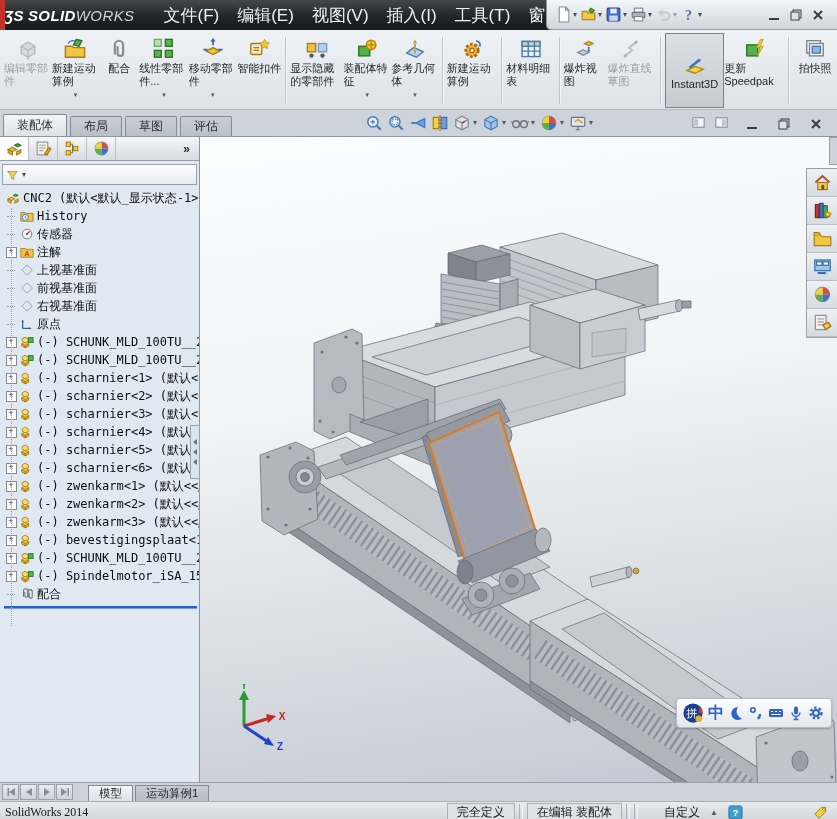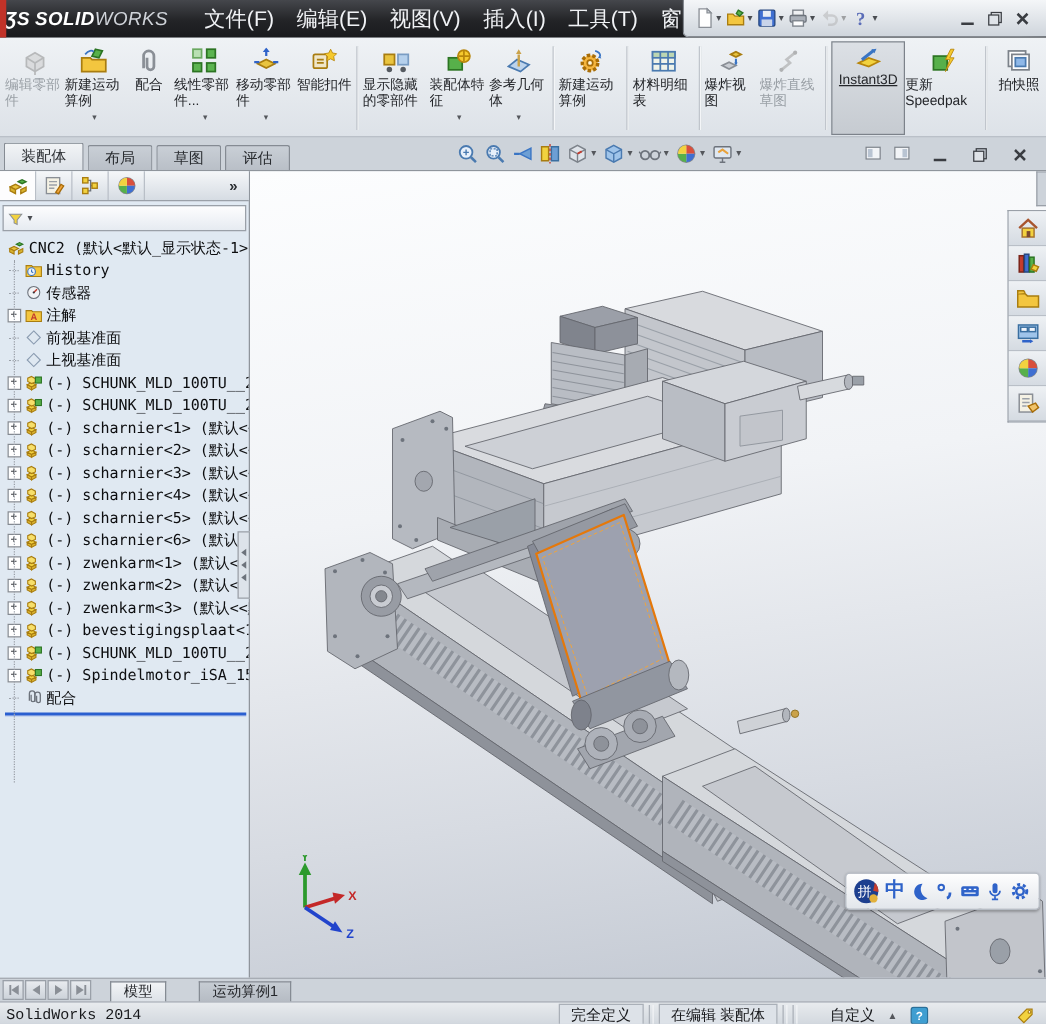--- a/index.html
+++ b/index.html
@@ -30,21 +30,21 @@
   .wbtn{width:22px;height:18px;display:flex;align-items:center;justify-content:center;}
   
   .ribbon{height:80px;background:linear-gradient(#eff2f5,#dde2e8);
           border-bottom:1px solid #b3b9c1;display:flex;align-items:stretch;
           padding:3px 0 1px 4px;box-sizing:border-box;}
   .rbtn{display:flex;flex-direction:column;align-items:center;padding-top:5px;
         font-size:11px;line-height:12.5px;text-align:left;color:#24262a;box-sizing:border-box;}
   .rbtn .ic{width:22px;height:22px;margin-bottom:2px;}
   .rbtn.disabled{color:#9aa0a6;}
   .rbtn.disabled .ic{filter:grayscale(1);opacity:.55;}
-  .rbtn.active{border:1px solid #7c828a;background:linear-gradient(#dce0e5,#c6cbd1);padding-top:0;text-decoration:underline;}
+  .rbtn.active{border:1px solid #7c828a;background:linear-gradient(#dce0e5,#c6cbd1);padding-top:20px;}
   .rlabel{max-height:26px;overflow:hidden;}
   .rdd{font-size:7px;color:#54575c;margin-top:2px;}
   .rsep{width:1px;background:#c0c5cc;border-right:1px solid #f4f6f8;margin:4px 3px;}
   
   .tabrow{height:26px;background:#cdd3da;border-bottom:1px solid #8f959c;
           position:relative;display:flex;align-items:flex-end;}
   .ctab{height:19px;padding:0 13px;margin-left:3px;border:1px solid #858b93;border-bottom:none;
         background:linear-gradient(#c9cfd6,#b9bfc7);font-size:12px;display:flex;align-items:center;
         border-top-left-radius:2px;border-top-right-radius:2px;color:#2a2d31;}
   .ctab.active{background:linear-gradient(#f2f4f6,#dde2e8);height:21px;}
@@ -109,21 +109,21 @@
   .navbtn{width:15px;height:14px;border:1px solid #9aa0a8;background:linear-gradient(#e8ebef,#cdd3da);
           display:flex;align-items:center;justify-content:center;margin-right:1px;margin-bottom:1px;}
   .navbtn svg{width:10px;height:10px;}
   .stab{height:15px;padding:0 10px;border:1px solid #858b93;border-bottom:none;margin-left:2px;
         background:linear-gradient(#c6ccd3,#b6bcc4);font-size:11.5px;display:flex;align-items:center;color:#24262a;}
   .stab.active{background:linear-gradient(#f2f4f6,#dde2e8);}
   .stab:first-of-type{margin-left:14px;}
   
   .statusbar{height:20px;background:linear-gradient(#e8ebee,#cfd5dc);border-top:1px solid #aab0b8;
              display:flex;align-items:center;padding:0 5px;font-size:12px;color:#17181b;}
-  .sbapp{font-family:Liberation Mono, monospace;}
+  .sbapp{font-family:Liberation Serif, serif;}
   .sbright{margin-left:auto;display:flex;align-items:center;}
   .sbfield{border:1px solid #aab0b8;background:#dde2e8;padding:0 9px;height:16px;
            display:flex;align-items:center;margin-left:4px;}
   .sbsep{width:2px;height:16px;border-left:1px solid #aab0b8;border-right:1px solid #f2f4f6;margin-left:4px;}
   .sbcustom{padding:0 8px;margin-left:18px;}
   .sbup{font-size:8px;color:#54575c;margin:0 10px 0 2px;}
   .statusbar .ic{width:15px;height:15px;}
   .sbtag{margin-left:70px;margin-right:4px;}
 </style>
 </head>
@@ -548,30 +548,49 @@
           </svg>
           <span>注解</span>
         </div>
         <div class="trow">
           <span class="tindent">
             <span class="tdot"></span>
           </span>
           <svg class="ic" viewBox="0 0 16 16">
             <path d="M8 2l6 6-6 6-6-6z" fill="#dfe7f0" fill-opacity=".55" stroke="#8a9bb0"></path>
           </svg>
+          <span>上视基准面</span>
+        </div>
+        <div class="trow">
+          <span class="tindent">
+            <span class="tdot"></span>
+          </span>
+          <svg class="ic" viewBox="0 0 16 16">
+            <path d="M8 2l6 6-6 6-6-6z" fill="#dfe7f0" fill-opacity=".55" stroke="#8a9bb0"></path>
+          </svg>
           <span>前视基准面</span>
         </div>
         <div class="trow">
           <span class="tindent">
             <span class="tdot"></span>
           </span>
           <svg class="ic" viewBox="0 0 16 16">
             <path d="M8 2l6 6-6 6-6-6z" fill="#dfe7f0" fill-opacity=".55" stroke="#8a9bb0"></path>
           </svg>
-          <span>上视基准面</span>
+          <span>右视基准面</span>
+        </div>
+        <div class="trow">
+          <span class="tindent">
+            <span class="tdot"></span>
+          </span>
+          <svg class="ic" viewBox="0 0 16 16">
+            <path d="M3 13h9M3 13V4" stroke="#3a5f8a" stroke-width="1.4" fill="none"></path>
+            <path d="M13 13l-2.6-1.3v2.6zM3 3L1.7 5.6h2.6z" fill="#3a5f8a"></path>
+          </svg>
+          <span>原点</span>
         </div>
         <div class="trow">
           <span class="tindent">
             <span class="texp">+</span>
           </span>
           <svg class="ic" viewBox="0 0 16 16">
             <path d="M2 10l4-2.2 4 2.2-4 2.2z" fill="#f2d23f" stroke="#a97d10"></path>
             <path d="M2 10v2.6l4 2.2v-2.6zM10 10v2.6l-4 2.2v-2.6z" fill="#dcb52f" stroke="#a97d10"></path>
             <path d="M6 2.5l3.5 2v3L6 9 2.5 7v-3z" fill="#f7df6a" stroke="#a97d10"></path>
             <rect x="9.5" y="3" width="5.5" height="5.5" fill="#57b04a" stroke="#2c7423"></rect>
@@ -983,21 +1002,21 @@
           <path d="M2 1l6 4-6 4z" fill="#8a8f96"></path>
         </svg>
       </span>
       <span class="navbtn">
         <svg viewBox="0 0 10 10">
           <path d="M1 1l6 4-6 4z" fill="#8a8f96"></path>
           <rect x="7.5" y="1" width="1.5" height="8" fill="#8a8f96"></rect>
         </svg>
       </span>
     </span>
-  <span id="stabs" style="display:flex;align-items:center;gap:24px;">
+  <span id="stabs" style="display:flex;align-items:center;">
       <span class="stab active">模型</span>
       <span class="stab">运动算例1</span>
     </span>
 </div>
 
 <div class="statusbar">
   <span class="sbapp">SolidWorks 2014</span>
   <div class="sbright">
     <span class="sbfield">完全定义</span>
     <span class="sbsep"></span>

